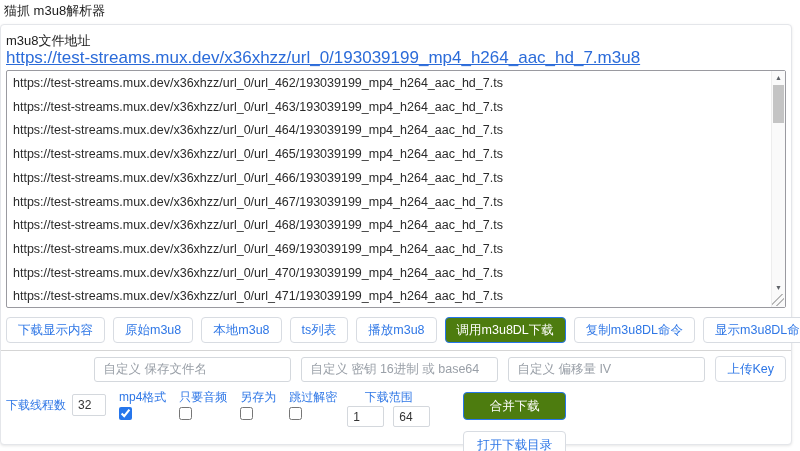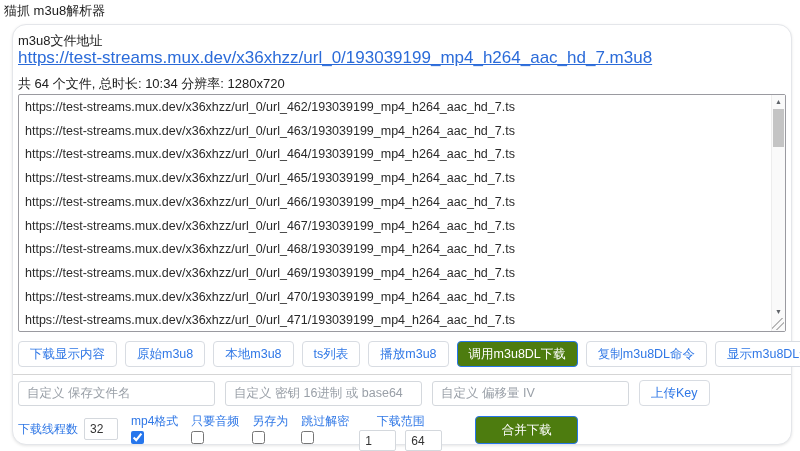--- a/index.html
+++ b/index.html
@@ -11,24 +11,24 @@
     overflow: hidden;
   }
   .page-title {
     font-size: 13px;
     line-height: 16px;
     padding: 3px 8px 0 4px;
     color: #1a1a1a;
   }
   .panel {
     position: relative;
-    margin: 5px 8px 0 12px;
+    margin: 5px 8px 0 0;
     height: 421px;
     border: 1px solid #e4e6ea;
-    border-radius: 14px;
+    border-radius: 4px;
     box-shadow: 0 1px 3px rgba(0,0,0,0.10);
     padding: 8px 5px 6px 5px;
     background: #fff;
   }
   .addr-label { font-size: 13px; line-height: 15px; color: #202020; }
   .m3u8-link {
     display: inline-block;
     margin-top: 2px;
     font-size: 17px;
     line-height: 16px;
@@ -90,21 +90,21 @@
     cursor: pointer;
     white-space: nowrap;
   }
   .btn.primary {
     background: #4d7c0f;
     border-color: #2676ec;
     color: #ffffff;
   }
   .separator { border: none; border-top: 1px solid #d5d5d5; margin: 7px -5px 0 -5px; }
 
-  .inputs-row { margin-top: 5px; display: flex; gap: 10px; align-items: center; }
+  .inputs-row { margin-top: 5px; display: flex; gap: 10px; align-items: center; justify-content: flex-end; }
   .txt-input {
     height: 25px;
     width: 197px;
     border: 1px solid #d4d8dd;
     border-radius: 3px;
     padding: 0 8px;
     font-family: inherit;
     font-size: 12.5px;
     color: #333;
   }
@@ -135,21 +135,20 @@
 </head>
 <body>
 
 <div class="page-title">猫抓 m3u8解析器</div>
 
 <div class="panel">
 
   <div class="addr-label">m3u8文件地址</div>
   <a class="m3u8-link">https://test-streams.mux.dev/x36xhzz/url_0/193039199_mp4_h264_aac_hd_7.m3u8</a>
 
-  <div class="stats-line">共 64 个文件, 总时长: 10:34 分辨率: 1280x720</div>
 
   <div class="ts-wrap">
     <textarea class="ts-area" spellcheck="false" style="">https://test-streams.mux.dev/x36xhzz/url_0/url_462/193039199_mp4_h264_aac_hd_7.ts
 https://test-streams.mux.dev/x36xhzz/url_0/url_463/193039199_mp4_h264_aac_hd_7.ts
 https://test-streams.mux.dev/x36xhzz/url_0/url_464/193039199_mp4_h264_aac_hd_7.ts
 https://test-streams.mux.dev/x36xhzz/url_0/url_465/193039199_mp4_h264_aac_hd_7.ts
 https://test-streams.mux.dev/x36xhzz/url_0/url_466/193039199_mp4_h264_aac_hd_7.ts
 https://test-streams.mux.dev/x36xhzz/url_0/url_467/193039199_mp4_h264_aac_hd_7.ts
 https://test-streams.mux.dev/x36xhzz/url_0/url_468/193039199_mp4_h264_aac_hd_7.ts
 https://test-streams.mux.dev/x36xhzz/url_0/url_469/193039199_mp4_h264_aac_hd_7.ts

